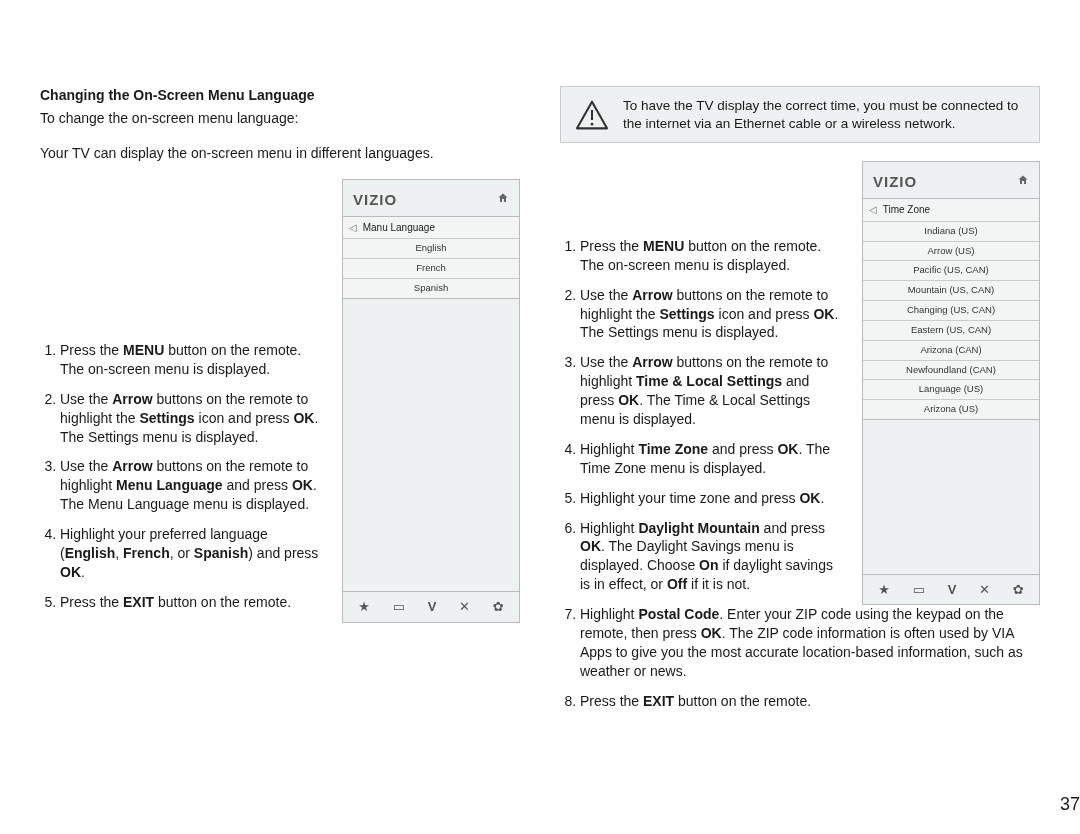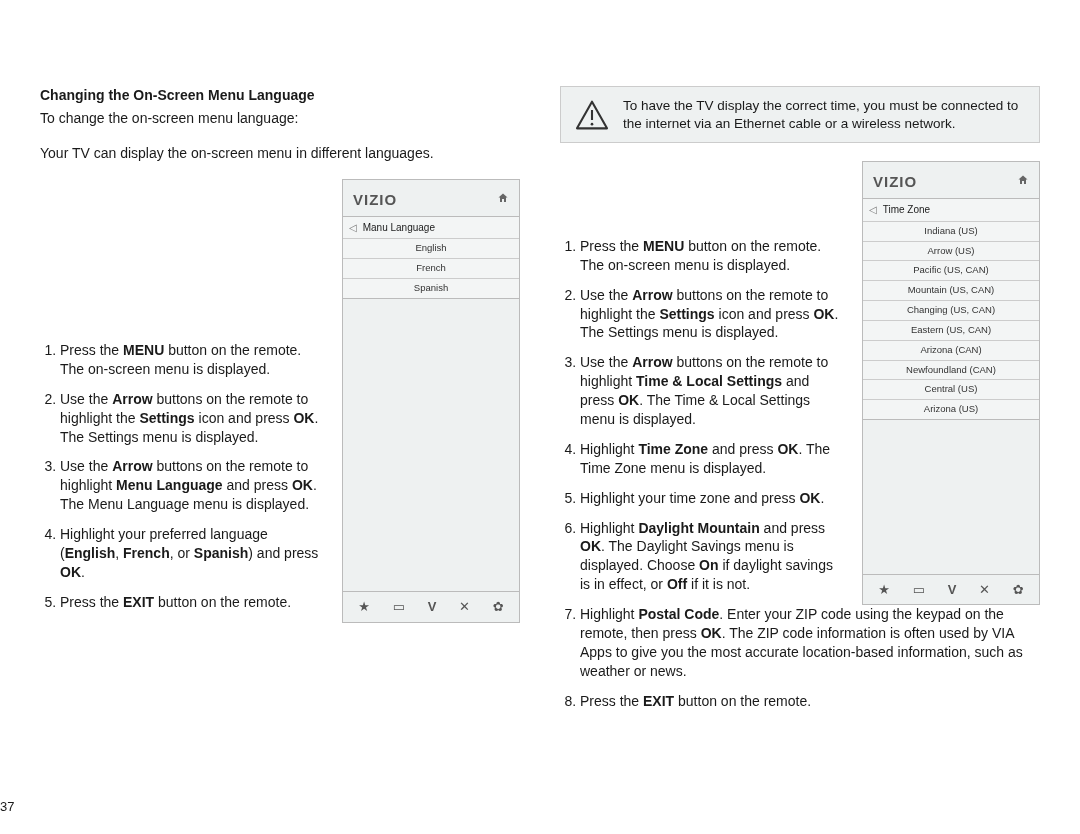--- a/index.html
+++ b/index.html
@@ -122,22 +122,22 @@
   ol.post-steps {
     list-style: decimal;
     padding-left: 20px;
   }
   ol.post-steps > li { margin-bottom: 11px; }
 
   .page-num {
     position: absolute;
     bottom: 18px;
     left: 0; right: 0;
-    text-align: left;
-    font-size: 13px;
+    text-align: right;
+    font-size: 18px;
   }
 </style>
 </head>
 <body>
 
 <div class="cols">
 
   <div class="col">
     <h3>Changing the On-Screen Menu Language</h3>
     <p>To change the on-screen menu language:</p>
@@ -226,21 +226,21 @@
           </div>
           <div>
               <div class="row">Indiana (US)</div>
               <div class="row">Arrow (US)</div>
               <div class="row">Pacific (US, CAN)</div>
               <div class="row">Mountain (US, CAN)</div>
               <div class="row">Changing (US, CAN)</div>
               <div class="row">Eastern (US, CAN)</div>
               <div class="row">Arizona (CAN)</div>
               <div class="row">Newfoundland (CAN)</div>
-              <div class="row">Central (US)</div>
+              <div class="row">Language (US)</div>
               <div class="row">Arizona (US)</div>
             </div>
         </div>
         <div class="shot-footer">
           <span>★</span>
           <span>▭</span>
           <span><b>V</b></span>
           <span>✕</span>
           <span>✿</span>
         </div>

